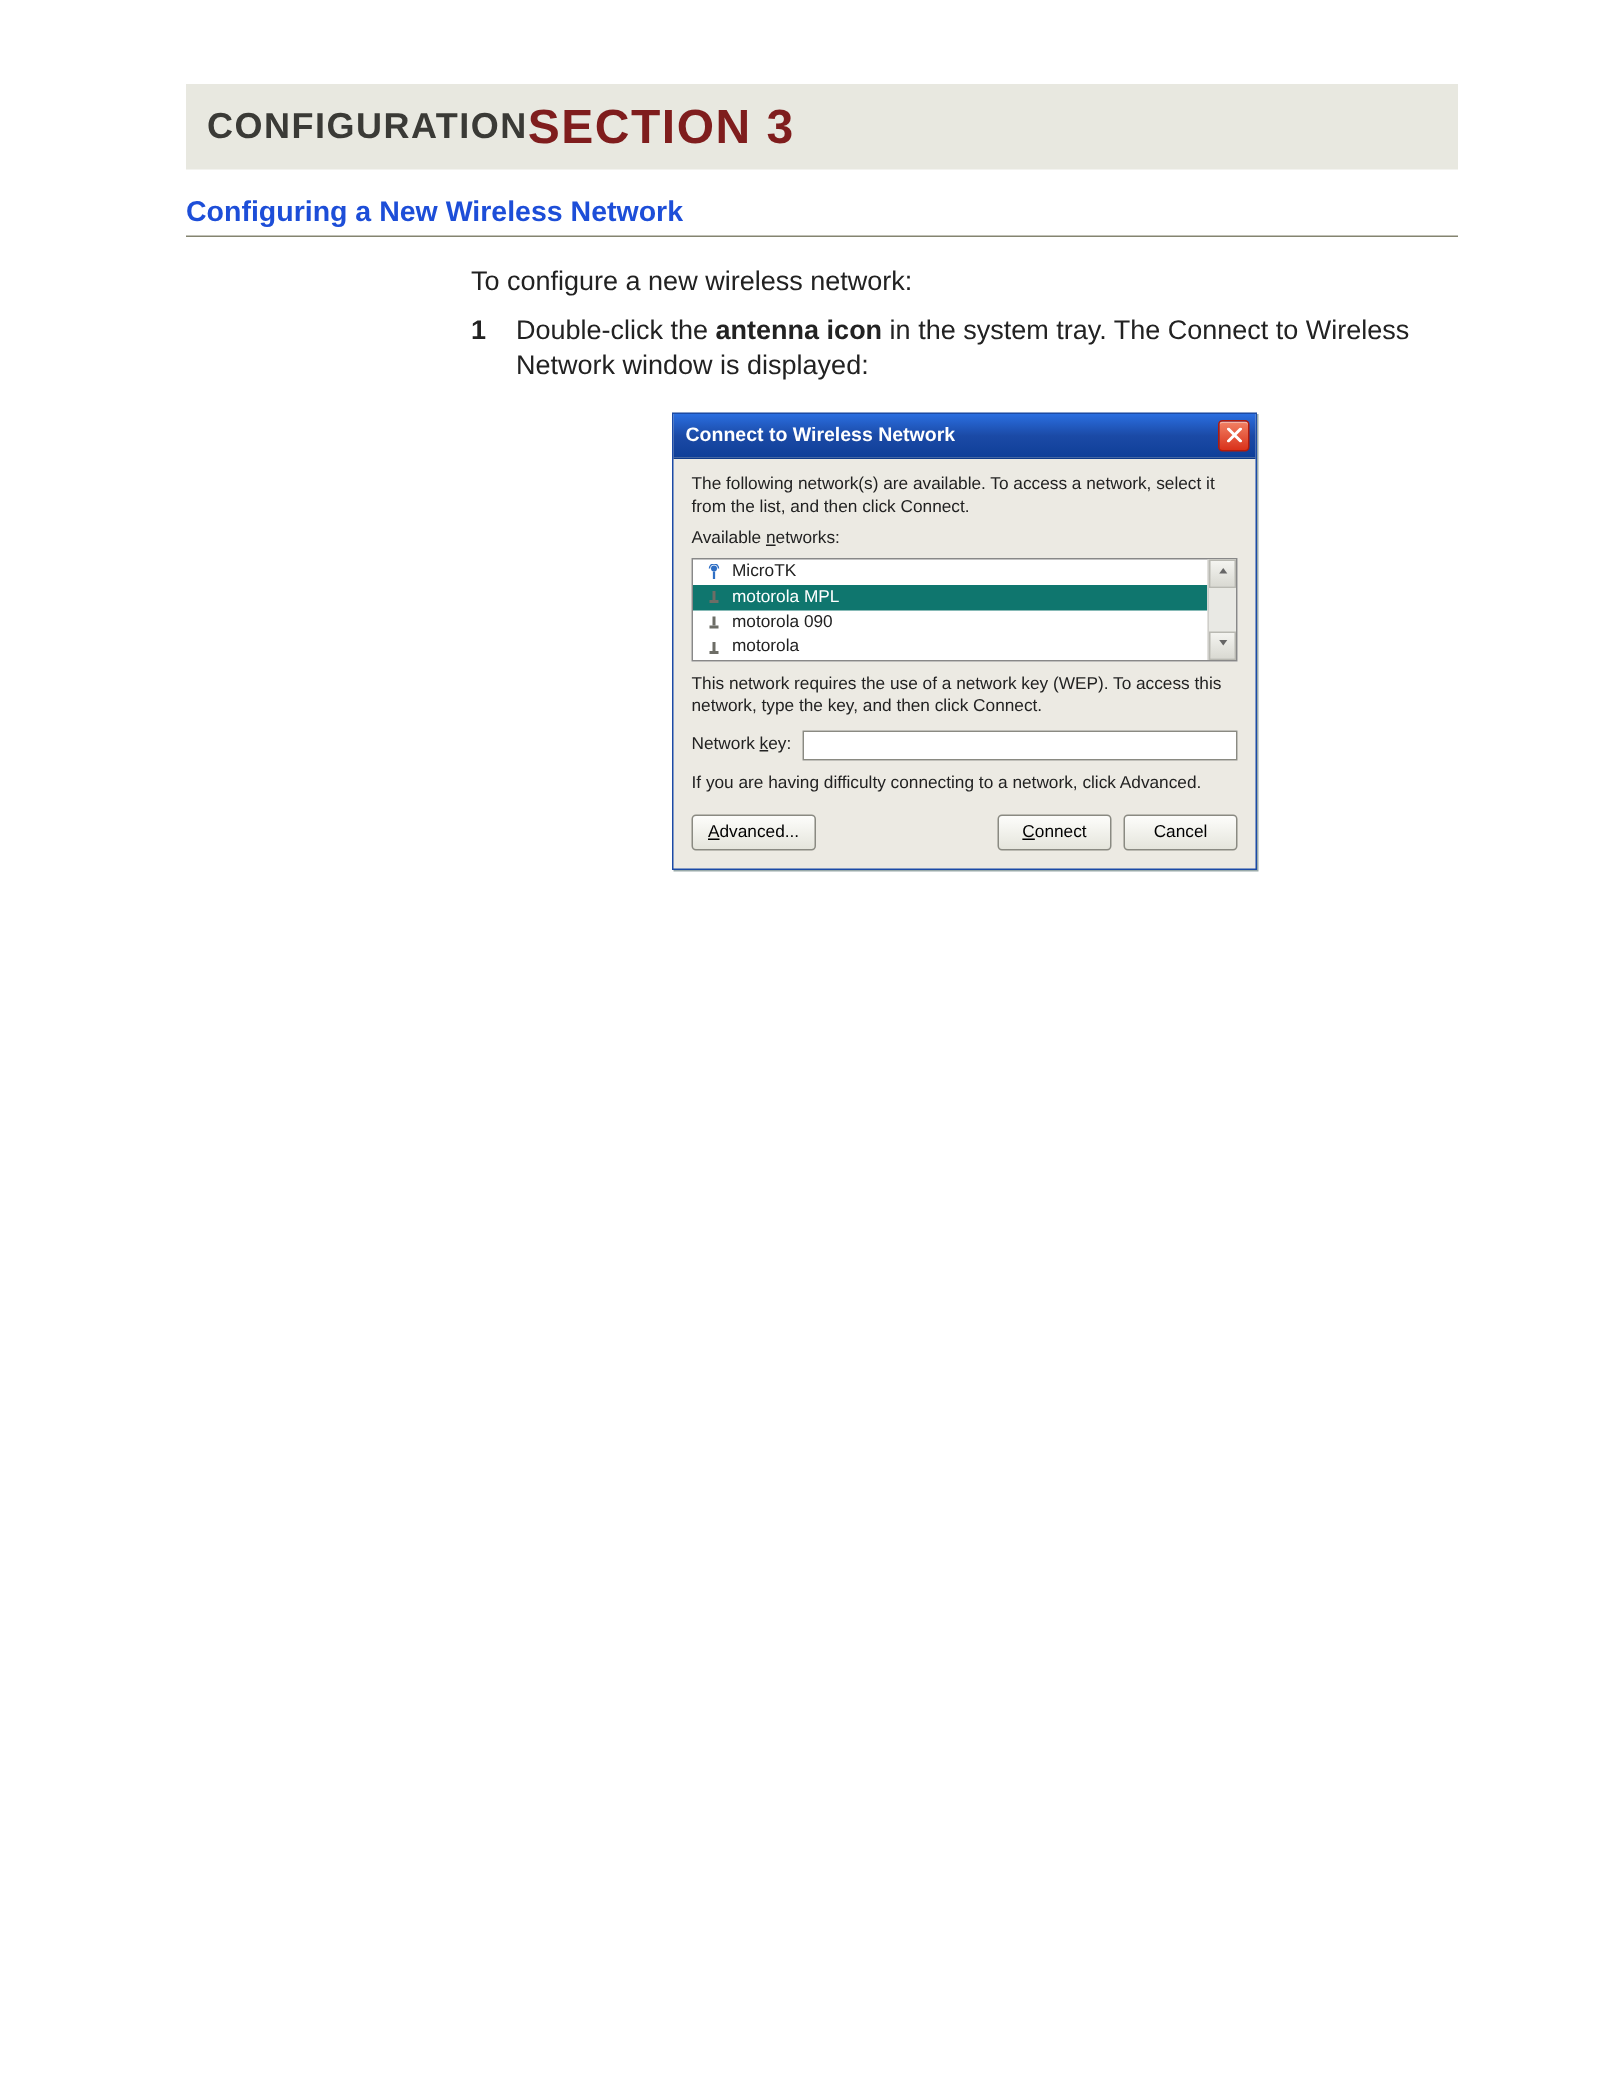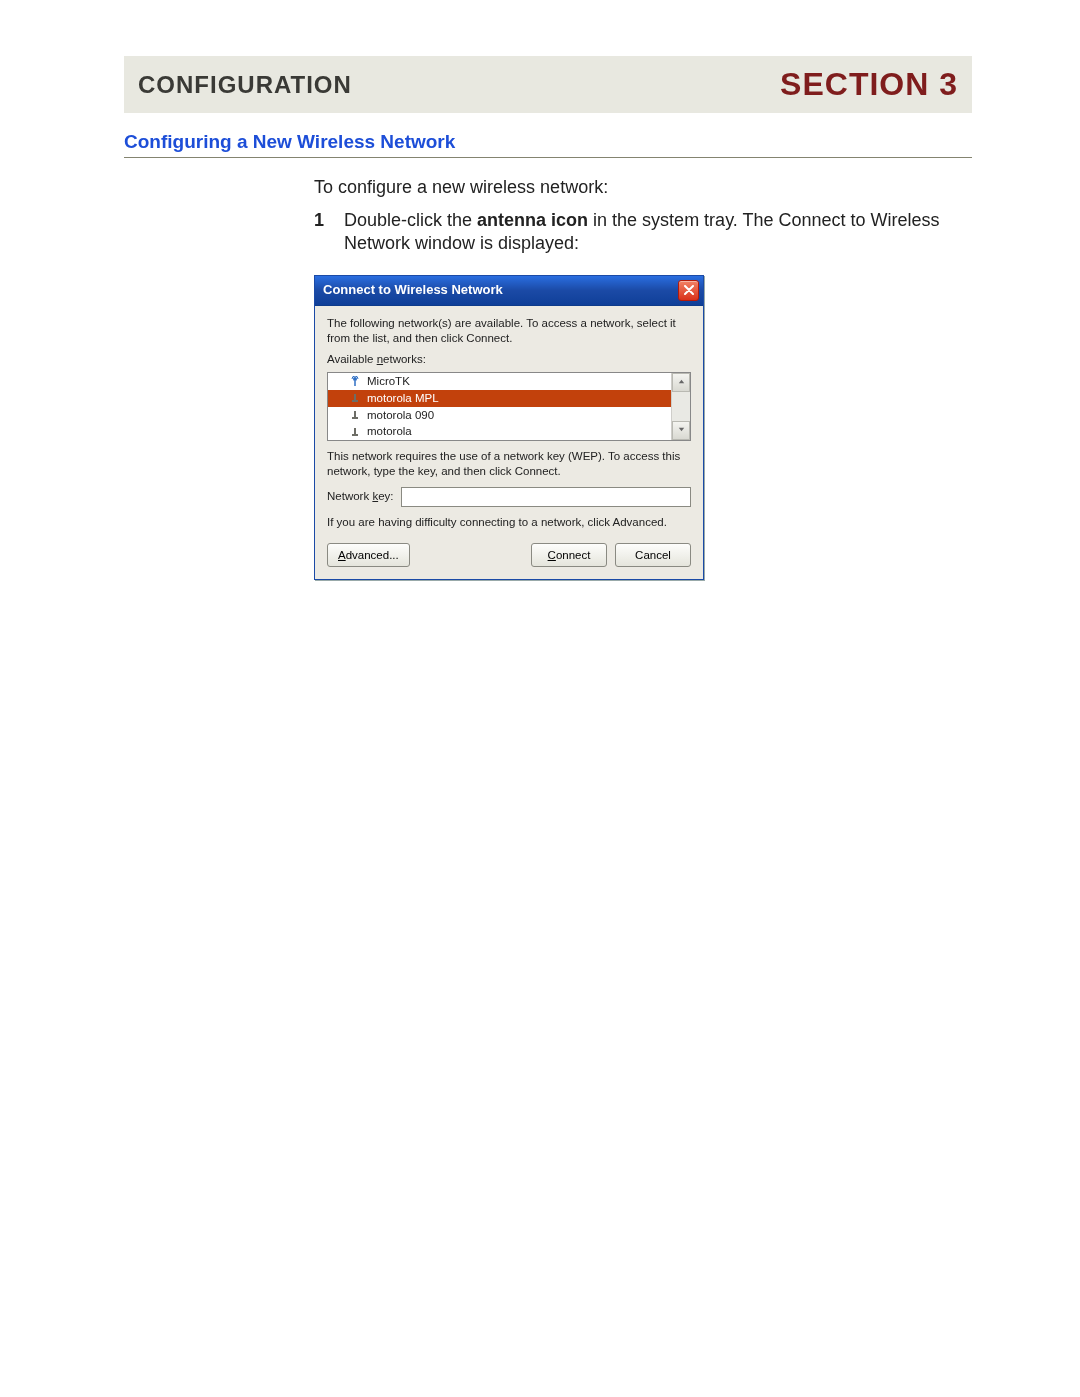--- a/index.html
+++ b/index.html
@@ -1,39 +1,39 @@
 <!DOCTYPE html>
 <html><head>
 <meta charset="utf-8">
 <style>
   * { box-sizing: border-box; }
   html, body { margin: 0; padding: 0; background: #fff; font-family: Arial, Helvetica, sans-serif; }
   .page { width: 1080px; height: 1397px; position: relative; margin: 0 auto; background: #fff; padding: 56px 108px 0 124px; color: #222; }
-  .header-bar { background: #e8e8e0; padding: 10px 14px; display: flex; justify-content: space-between; align-items: center; }
+  .header-bar { background: #e8e8e0; padding: 10px 14px; display: flex; justify-content: flex-start; align-items: center; }
   .header-left { font-size: 24px; font-weight: 700; letter-spacing: 1px; color: #3a3a36; }
   .header-right { font-size: 32px; color: #7f1d1d; letter-spacing: 1px; font-weight: bold; }
   .sub-heading { color: #1d4ed8; font-weight: 700; font-size: 19px; margin: 18px 0 6px 0; border-bottom: 1px solid #848470; padding-bottom: 4px; }
   .body { margin-left: 190px; font-size: 18px; line-height: 1.28; padding-top: 6px; }
   .para { margin: 6px 0 10px 0; }
   .step { display: flex; gap: 16px; margin-bottom: 12px; }
   .step-num { font-weight: 700; width: 14px; flex: 0 0 14px; }
   .step-text { flex: 1; }
   .step-text b { font-weight: 700; }
   
-  .dialog-wrap { display: flex; margin-top: 20px; }
+  .dialog-wrap { display: flex; justify-content: center; margin-top: 20px; }
   .dialog { width: 390px; border: 1px solid #1b4aa6; box-shadow: 1px 1px 0 #9aa; font-family: Tahoma, Arial, sans-serif; background: #eceae3; }
   .titlebar { height: 30px; display: flex; align-items: center; justify-content: space-between; padding: 0 4px 0 8px; color: #fff; font-size: 13px; font-weight: 700;
     background: linear-gradient(to bottom, #2a6ee0 0%, #1b4aa6 50%, #0f3f98 100%); border-bottom: 1px solid #0e3b8a; }
   .close-btn { width: 21px; height: 21px; background: linear-gradient(to bottom, #f28265, #d9311a); border: 1px solid #b31a0a; border-radius: 3px; display: flex; align-items: center; justify-content: center; cursor: pointer; color: #fff; font-weight: 700; font-size: 13px; line-height: 1; box-shadow: inset 0 1px 0 rgba(255,255,255,0.4); }
   .dlg-body { padding: 10px 12px 12px 12px; font-size: 11.5px; color: #222; }
   .dlg-text { margin: 0 0 6px 0; }
   .listbox { border: 1px solid #888; background: #fff; display: flex; margin: 2px 0 8px 0; }
   .list-items { flex: 1; overflow: hidden; }
-  .li-row { display: flex; align-items: center; gap: 6px; padding: 1px 20px; font-size: 11.5px; cursor: default; }
-  .li-row.sel { background: #c2410c; color: #fff; }
+  .li-row { display: flex; align-items: center; gap: 6px; padding: 1px 7px; font-size: 11.5px; cursor: default; }
+  .li-row.sel { background: #0f766e; color: #fff; }
   .ico { width: 13px; height: 13px; display: inline-flex; align-items: center; justify-content: center; }
   .ico svg { width: 12px; height: 12px; }
   .scrollbar { width: 19px; background: #e9e9e4; border-left: 1px solid #cfceca; display: flex; flex-direction: column; justify-content: space-between; }
   .sb-btn { height: 19px; background: linear-gradient(to bottom,#f4f4f0,#d9d9d2); border: 1px solid #b9b9b2; margin: 0; display:flex; align-items:center; justify-content:center; cursor:pointer; }
   .sb-btn svg { width: 9px; height: 9px; fill: #666; }
   .key-row { display: flex; align-items: center; gap: 8px; margin: 8px 0; }
   .key-input { flex: 1; height: 20px; border: 1px solid #8a8a82; background: #fff; padding: 0 4px; font-size: 11.5px; }
   .btn-row { display: flex; justify-content: space-between; margin-top: 14px; }
   .btn-row-right { display: flex; gap: 8px; }
   .win-btn { min-width: 76px; height: 24px; background: linear-gradient(to bottom,#fdfdfb,#e5e5dc); border: 1px solid #8a8a82; border-radius: 3px; font-size: 11.5px; cursor: pointer; padding: 0 10px; font-family: Tahoma, Arial, sans-serif; }

